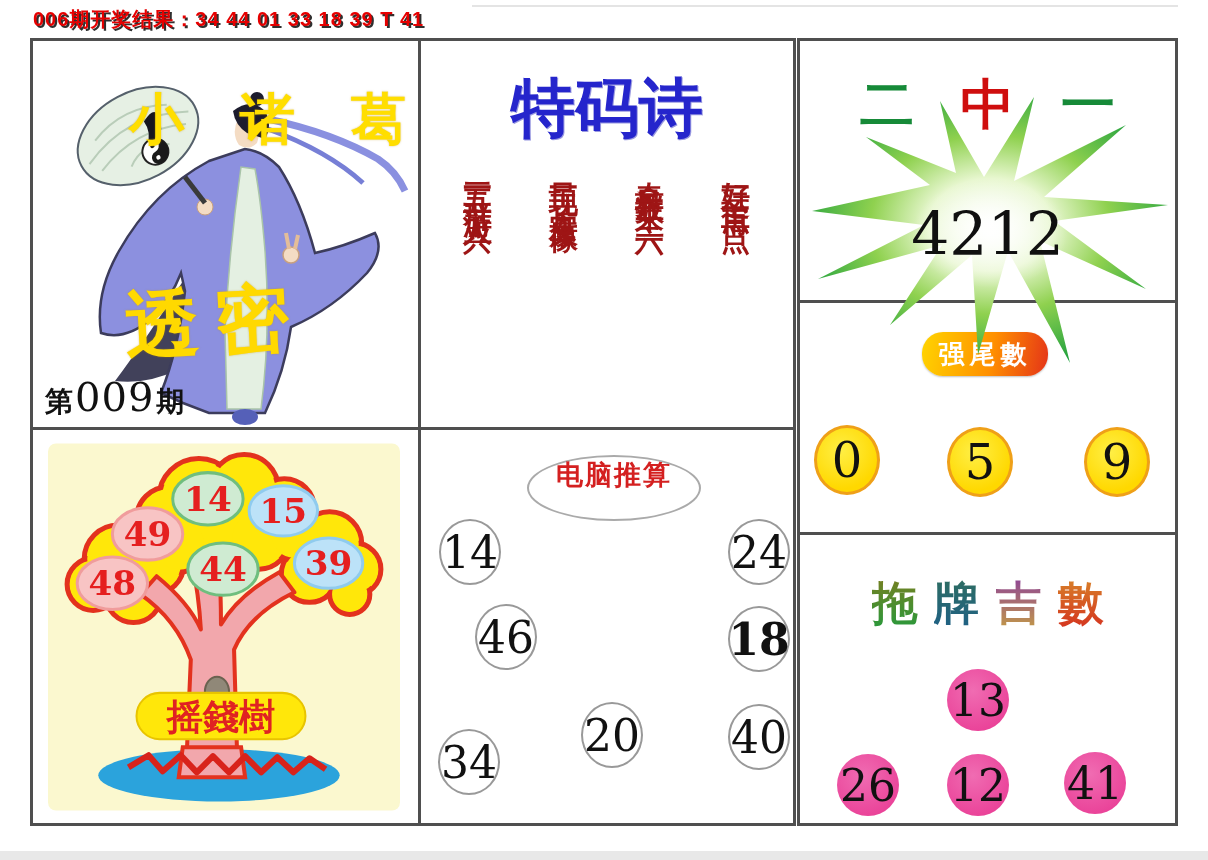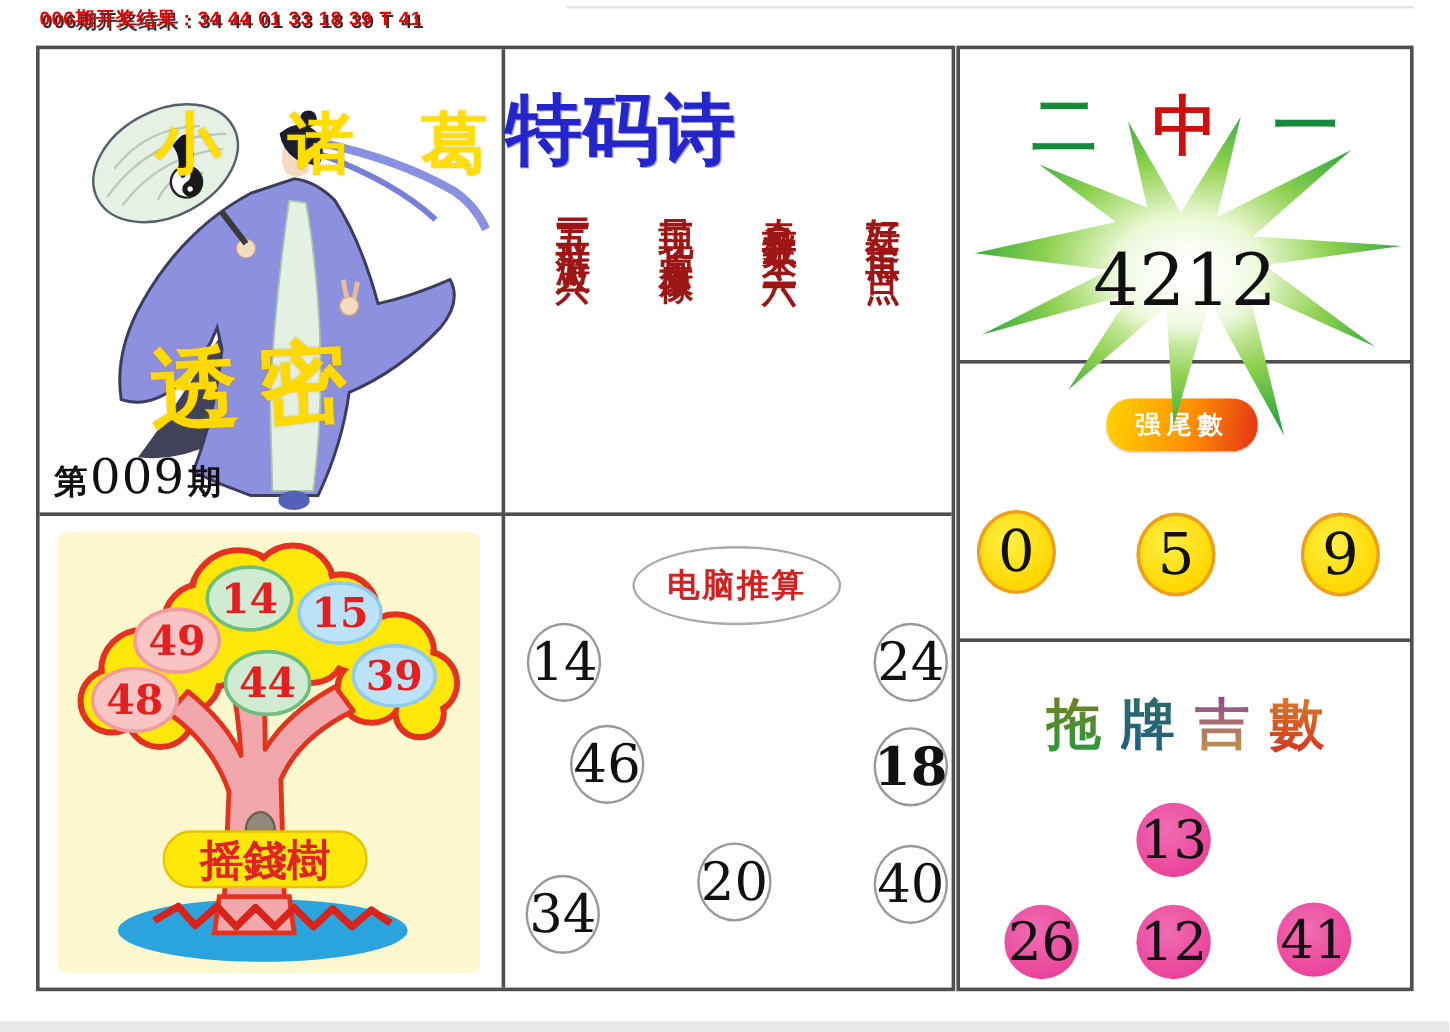--- a/index.html
+++ b/index.html
@@ -1,20 +1,20 @@
 <!DOCTYPE html>
 <html><head>
 <meta charset="utf-8">
 <style>
   html,body{margin:0;padding:0;background:#ffffff;}
   .page{position:relative;width:1208px;height:860px;background:#ffffff;overflow:hidden;
         font-family:"DejaVu Sans","Liberation Sans",sans-serif;}
   
   .hdr{position:absolute;left:33px;top:6px;font-family:"Liberation Sans",sans-serif;
-       font-weight:bold;font-size:16px;color:#e60000;letter-spacing:1px;
+       font-weight:bold;font-size:20px;color:#e60000;letter-spacing:1px;
        text-shadow:2px 2px 0 #2f2f2f;white-space:nowrap;}
   .top-faint-line{position:absolute;left:472px;top:5px;width:706px;height:2px;background:#e4e4e4;}
   .bottom-strip{position:absolute;left:0;top:851px;width:1208px;height:9px;background:#e8e8e8;}
 
   
   .tbl-left{position:absolute;left:30px;top:38px;width:766px;height:788px;border:3px solid #4f4f4f;
             box-sizing:border-box;display:grid;grid-template-columns:388px 1fr;grid-template-rows:389px 1fr;background:#fff;}
   .tbl-right{position:absolute;left:797px;top:38px;width:381px;height:788px;border:3px solid #4f4f4f;
              box-sizing:border-box;display:grid;grid-template-rows:262px 232px 1fr;background:#fff;}
   .cA{position:relative;border-right:3px solid #4f4f4f;border-bottom:3px solid #4f4f4f;overflow:hidden;}
@@ -30,53 +30,53 @@
   .masterTitle{position:absolute;left:96px;right:12px;top:42px;display:flex;justify-content:space-between;
                font-size:55px;font-weight:bold;color:#ffde00;z-index:3;
                text-shadow:0 0 2px rgba(190,140,0,.55);}
   .stamp{position:absolute;left:92px;top:232px;font-size:74px;font-weight:bold;color:#ffd900;
          letter-spacing:16px;z-index:3;transform:rotate(-3deg);text-shadow:0 0 2px rgba(190,140,0,.55);}
   .issue{position:absolute;left:12px;bottom:6px;z-index:3;color:#111;display:flex;align-items:baseline;}
   .issue .cjk{font-size:28px;font-weight:bold;}
   .issue .num{font-family:"DejaVu Serif",serif;font-size:40px;letter-spacing:1px;padding:0 2px;}
 
   
-  .poemTitle{position:absolute;left:0;right:0;top:24px;display:flex;justify-content:flex-start;gap:44px;
+  .poemTitle{position:absolute;left:0;right:0;top:24px;display:flex;justify-content:center;gap:44px;
              font-size:64px;font-weight:bold;color:#2525cc;text-shadow:1px 1px 0 #9a9ae0;}
   .poemCols{position:absolute;left:0;right:0;top:118px;display:flex;justify-content:center;gap:46px;}
   .poemCol{writing-mode:vertical-rl;text-orientation:upright;font-size:29px;font-weight:bold;
            letter-spacing:7px;color:#9e1515;font-family:"DejaVu Serif",serif;height:268px;}
 
   
   .tree-svg{position:absolute;left:15px;top:13px;}
 
   
   .compTitle{position:absolute;left:106px;top:25px;width:170px;height:62px;border:2px solid #aaa;
-             border-radius:50%;display:flex;align-items:center;justify-content:center;background:#fff;
+             border-radius:50%;display:flex;justify-content:center;background:#fff;
              font-size:27px;font-weight:bold;color:#d42020;letter-spacing:2px;}
   .numCircle{position:absolute;width:58px;height:62px;border:2px solid #999;border-radius:50%;
              display:flex;align-items:center;justify-content:center;background:#fff;
              font-family:"DejaVu Serif",serif;font-size:44px;color:#111;}
   .d14{left:18px;top:89px;} .d24{left:307px;top:89px;}
   .d46{left:18px;top:174px;margin-left:36px;} .d18{left:307px;top:176px;font-weight:bold;}
   .d34{left:17px;top:271px;margin-top:28px;} .d31{left:160px;top:272px;} .d40{left:307px;top:274px;}
 
   
   .twoTitle{position:absolute;left:0;right:0;top:28px;display:flex;justify-content:space-between;
             padding:0 60px;font-size:54px;font-weight:bold;z-index:3;}
   .twoTitle .g{color:#168a38;} .twoTitle .r{color:#cf0e0e;}
   .star-svg{position:absolute;left:8px;top:52px;z-index:1;}
   .twoNums{position:absolute;left:0;right:0;top:158px;display:flex;justify-content:center;
            font-family:"DejaVu Serif",serif;font-size:60px;color:#101010;z-index:3;}
 
   
   .tailBadge{position:absolute;left:122px;top:29px;width:126px;height:44px;border-radius:21px;
              background:linear-gradient(100deg,#ffd400 0%,#ff9000 55%,#e43318 100%);
              display:flex;align-items:center;justify-content:center;color:#fff;font-weight:bold;
-             font-size:21px;letter-spacing:5px;box-shadow:0 1px 2px rgba(0,0,0,.25);}
+             font-size:26px;letter-spacing:5px;box-shadow:0 1px 2px rgba(0,0,0,.25);}
   .tailCircle{position:absolute;width:66px;height:70px;border-radius:50%;
               background:radial-gradient(circle at 40% 35%,#ffef45,#ffd800 70%);
               border:3px solid #efa018;display:flex;align-items:center;justify-content:center;
               font-family:"DejaVu Serif",serif;font-size:48px;color:#111;box-sizing:border-box;}
   .t0{left:14px;top:122px;} .t5{left:147px;top:124px;} .t9{left:284px;top:124px;}
 
   
   .dragTitle{position:absolute;left:0;right:0;top:38px;display:flex;justify-content:center;gap:16px;
              font-size:46px;font-weight:bold;font-family:"DejaVu Serif",serif;}
   .dragTitle span{background-clip:text;-webkit-background-clip:text;color:transparent;}

